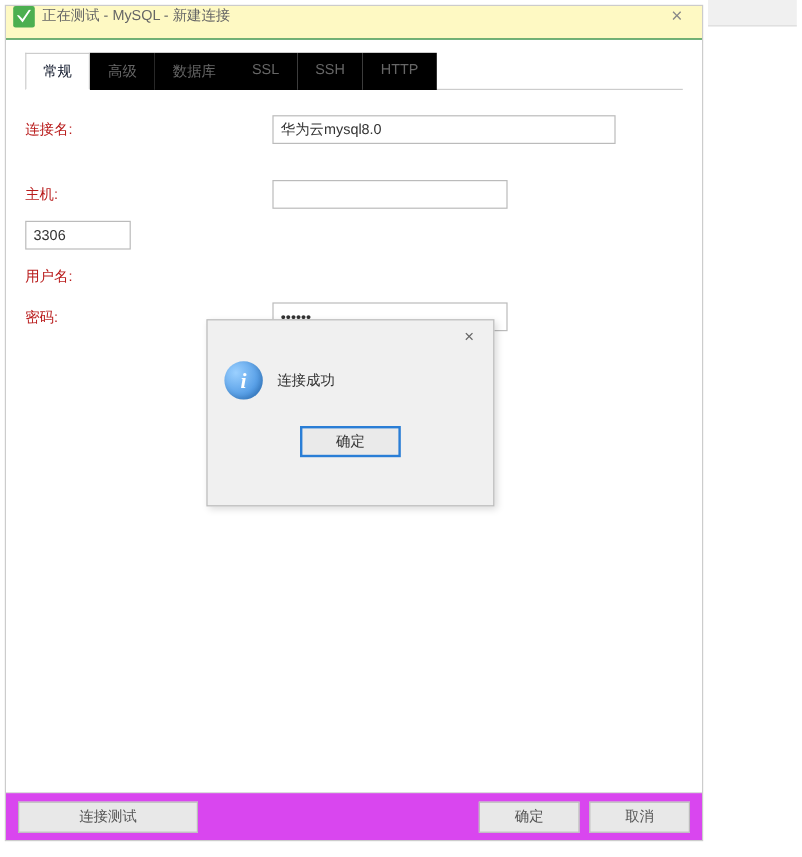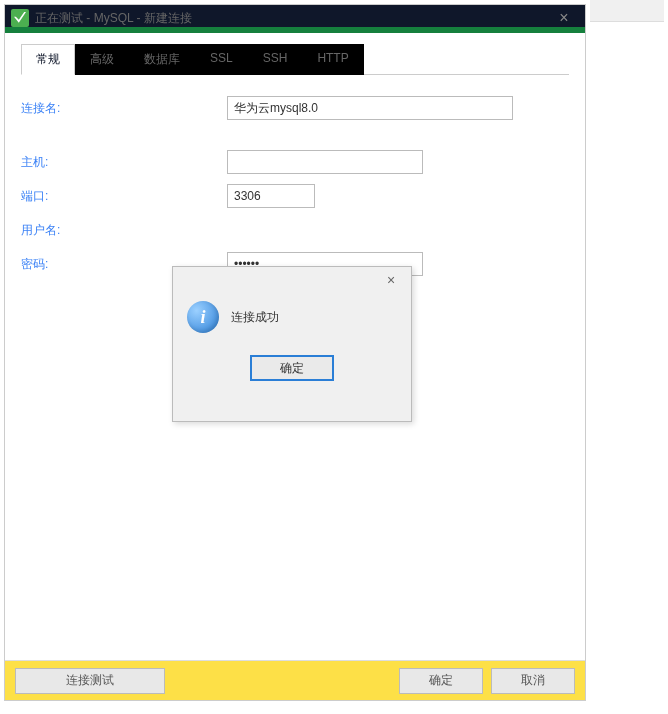--- a/index.html
+++ b/index.html
@@ -17,24 +17,24 @@
     left: 4px; top: 4px;
     width: 582px; height: 697px;
     border: 1px solid #ccc;
     background: #fff;
     display: flex;
     flex-direction: column;
   }
   .titlebar {
     height: 28px;
     display: flex;
-    align-items: flex-end;
+    align-items: flex-start;
     padding: 0 6px;
-    border-bottom: 6px solid #15803d;
-    background: #0f172a;
+    border-bottom: 1px solid #15803d;
+    background: #fef9c3;
   }
   .titlebar .app-icon {
     width: 18px; height: 18px;
     background: #4caf50;
     margin-right: 6px;
     border-radius: 2px;
     position: relative;
   }
   .titlebar .app-icon::after{
     content:"";
@@ -76,38 +76,38 @@
   }
   .row {
     display: flex;
     align-items: center;
     margin-bottom: 8px;
     height: 26px;
   }
   .row.gap { margin-bottom: 28px; }
   .row .label {
     width: 206px;
-    color: #3b82f6;
+    color: #b91c1c;
     font-size: 12px;
   }
   .row input[type=text], .row input[type=password] {
     border: 1px solid #bbb;
     padding: 3px 6px;
     font-size: 12px;
     color: #333;
     background: #fff;
     height: 24px;
     font-family: inherit;
   }
   .inp-wide { width: 286px; }
   .inp-med  { width: 196px; }
   .inp-port { width: 88px; }
   .footer {
     height: 40px;
-    background: #fde047;
+    background: #d946ef;
     border-top: 1px solid #ddd;
     display: flex;
     align-items: center;
     padding: 0 10px;
   }
   .footer .spacer { flex: 1; }
   .footer .btn {
     width: 84px; height: 26px;
     background: #e8e8e8;
     border: 1px solid #bbb;
@@ -205,21 +205,20 @@
   <div class="form-area">
     <div class="row gap">
       <div class="label">连接名:</div>
       <input type="text" class="inp-wide" value="华为云mysql8.0" style="">
     </div>
     <div class="row">
       <div class="label">主机:</div>
       <input type="text" class="inp-med" value="" style="">
     </div>
     <div class="row">
-      <div class="label">端口:</div>
       <input type="text" class="inp-port" value="3306" style="">
     </div>
     <div class="row">
       <div class="label">用户名:</div>
     </div>
     <div class="row">
       <div class="label">密码:</div>
       <input type="text" class="inp-med" value="••••••" style="">
     </div>
   </div>

